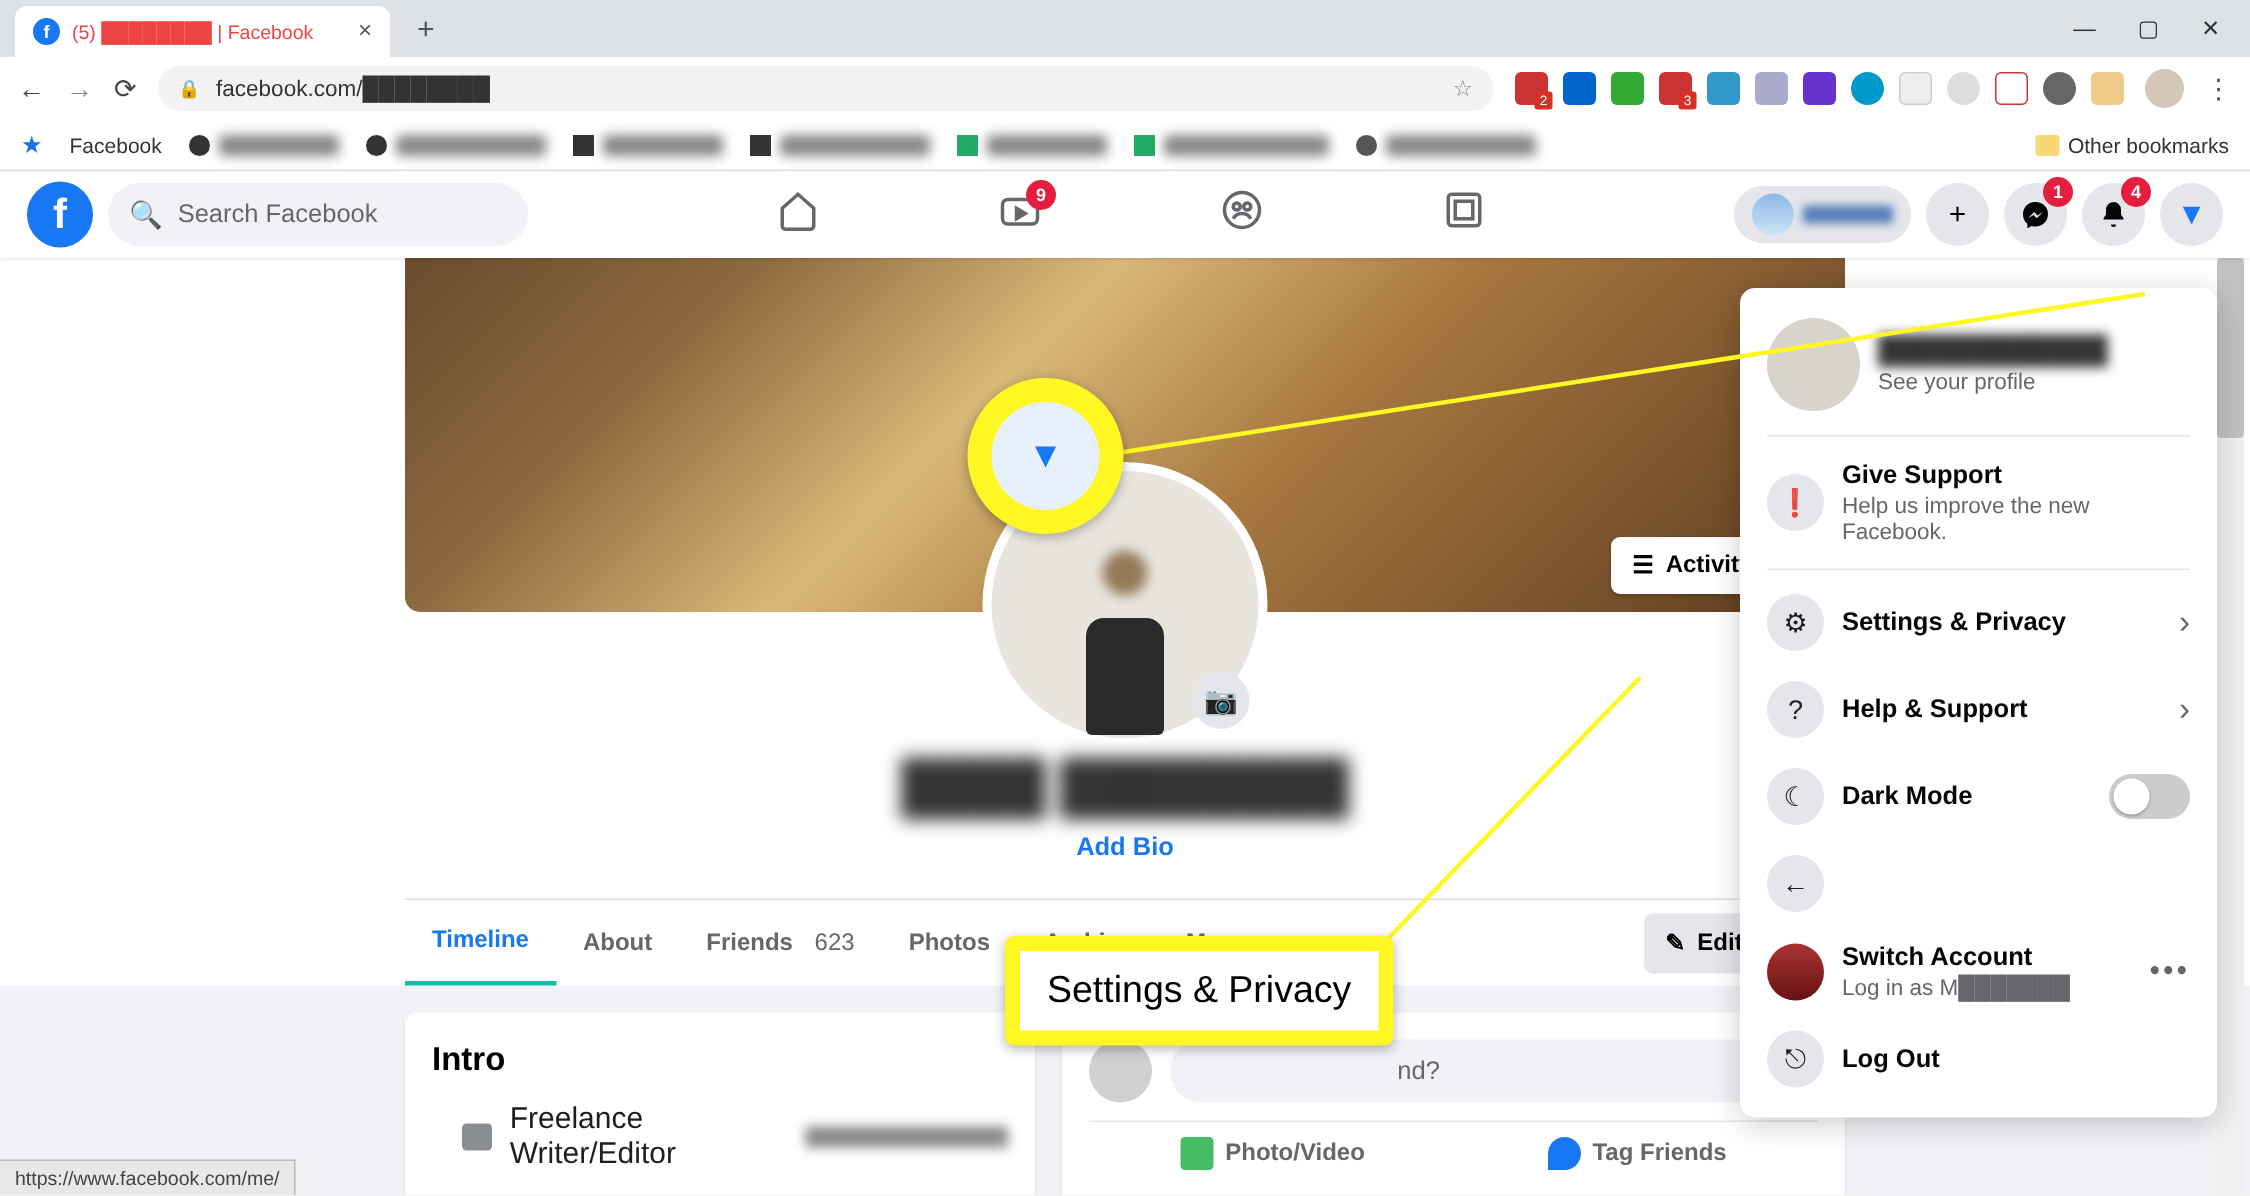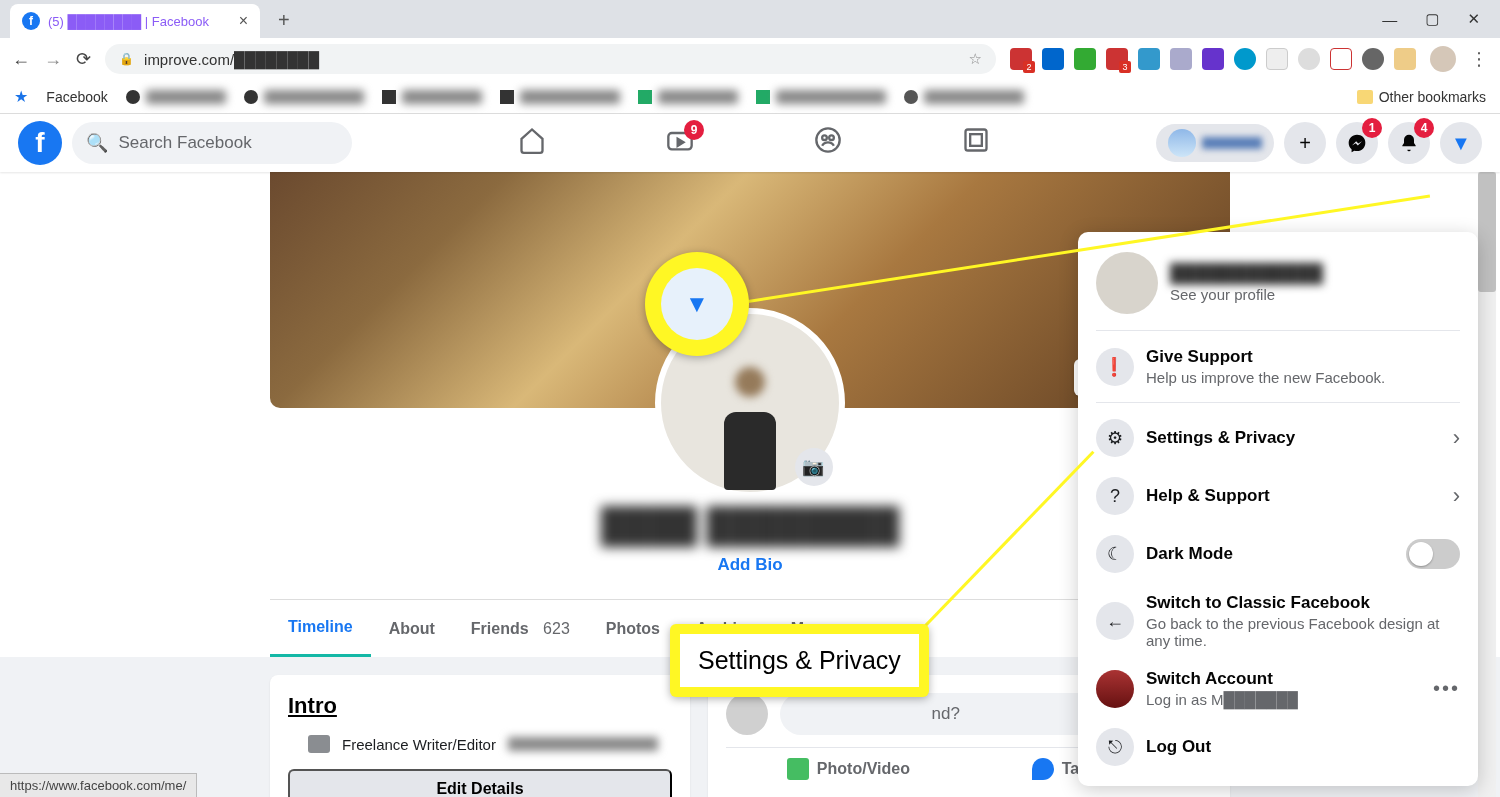--- a/index.html
+++ b/index.html
@@ -3,21 +3,21 @@
 <meta charset="utf-8">
 <style>
 *{margin:0;padding:0;box-sizing:border-box;font-family:Helvetica,Arial,sans-serif;}
 body{width:1500px;height:797px;background:#e8e8e8;overflow:hidden;position:relative;}
 
 
 .browser-chrome{background:#dee1e6;}
 .tab-strip{height:38px;display:flex;align-items:flex-end;padding-left:10px;gap:8px;}
 .tab{background:#fff;height:34px;display:flex;align-items:center;padding:0 12px;border-radius:8px 8px 0 0;gap:8px;min-width:250px;}
 .tab-favicon{width:18px;height:18px;background:#1877f2;border-radius:50%;display:flex;align-items:center;justify-content:center;color:#fff;font-weight:bold;font-size:12px;}
-.tab-title{font-size:13px;color:#8b5cf6;}
+.tab-title{font-size:13px;color:#ef4444;}
 .tab-close{margin-left:auto;font-size:16px;color:#555;}
 .new-tab{font-size:20px;color:#555;padding:6px 10px;}
 .window-controls{margin-left:auto;display:flex;gap:28px;padding-right:20px;align-items:center;height:38px;}
 .wc{font-size:15px;color:#333;}
 
 .toolbar{background:#fff;height:42px;display:flex;align-items:center;padding:0 12px;gap:14px;}
 .nav-btn{font-size:18px;color:#888;}
 .nav-btn.enabled{color:#444;}
 .omnibox{flex:1;height:30px;background:#f1f3f4;border-radius:15px;display:flex;align-items:center;padding:0 14px;gap:10px;font-size:15px;color:#333;}
 .lock{font-size:12px;}
@@ -69,36 +69,36 @@
 .add-bio{color:#1877f2;font-size:17px;font-weight:600;margin-top:10px;display:block;}
 .profile-tabs{width:960px;margin:24px auto 0;display:flex;align-items:center;border-top:1px solid #ddd;height:58px;}
 .ptab{padding:0 18px;font-size:16px;color:#65676b;font-weight:600;height:100%;display:flex;align-items:center;gap:5px;}
 .ptab.active{color:#1877f2;border-bottom:3px solid #14b8a6;}
 .ptab .cnt{font-weight:400;}
 .edit-profile{margin-left:auto;background:#e4e6eb;padding:10px 14px;border-radius:6px;font-size:16px;font-weight:600;display:flex;gap:8px;align-items:center;}
 
 .content-row{width:960px;margin:18px auto 0;display:flex;gap:18px;}
 .card{background:#fff;border-radius:8px;box-shadow:0 1px 2px rgba(0,0,0,.1);padding:18px;}
 .intro-card{width:420px;}
-.intro-title{font-size:22px;font-weight:bold;margin-bottom:16px;text-decoration:underline;}
-.intro-line{display:flex;align-items:center;gap:12px;font-size:15px;color:#1c1e21;margin-bottom:16px;margin-left:20px;}
+.intro-title{font-size:22px;font-weight:bold;margin-bottom:16px;}
+.intro-line{display:flex;align-items:center;gap:12px;font-size:20px;color:#1c1e21;margin-bottom:16px;margin-left:20px;}
 .brief-ico{width:22px;height:18px;background:#8a8d91;border-radius:3px;}
 .intro-blur{filter:blur(4px);background:#888;height:14px;width:150px;display:inline-block;}
 .edit-details{width:100%;background:#e4e6eb;border-radius:6px;height:40px;font-size:16px;font-weight:600;}
 .composer{flex:1;}
 .composer-top{display:flex;gap:12px;margin-bottom:12px;}
 .comp-av{width:42px;height:42px;border-radius:50%;background:#d0d0d0;}
 .comp-input{flex:1;height:42px;background:#f0f2f5;border-radius:21px;display:flex;align-items:center;padding:0 16px;color:#65676b;font-size:17px;}
 .composer-bot{display:flex;justify-content:space-around;border-top:1px solid #e4e6eb;padding-top:10px;}
 .comp-action{display:flex;align-items:center;gap:8px;font-size:16px;color:#65676b;font-weight:600;}
 .pv-ico{width:22px;height:22px;background:#45bd62;border-radius:3px;}
 .tag-ico{width:22px;height:22px;background:#1877f2;border-radius:50% 50% 50% 0;}
 
 
-.dropdown{position:absolute;right:22px;top:192px;width:400px;background:#fff;border-radius:10px;box-shadow:0 4px 20px rgba(0,0,0,.2);padding:10px 8px;z-index:20;margin-top:40px;}
+.dropdown{position:absolute;right:22px;top:192px;width:318px;background:#fff;border-radius:10px;box-shadow:0 4px 20px rgba(0,0,0,.2);padding:10px 8px;z-index:20;}
 .dd-item{display:flex;align-items:center;gap:12px;padding:10px;border-radius:8px;}
 .dd-icon{width:38px;height:38px;background:#e4e6eb;border-radius:50%;display:flex;align-items:center;justify-content:center;font-size:18px;color:#1c1e21;flex-shrink:0;}
 .dd-avatar{width:62px;height:62px;border-radius:50%;background:#d8d4cc;flex-shrink:0;}
 .dd-sm-avatar{width:38px;height:38px;border-radius:50%;background:linear-gradient(#a33,#611);flex-shrink:0;}
 .dd-text{flex:1;}
 .dd-title{font-size:17px;font-weight:600;color:#050505;}
 .dd-sub{font-size:15px;color:#65676b;margin-top:2px;}
 .dd-blur{filter:blur(4px);font-size:18px;font-weight:600;color:#333;}
 .dd-chevron{font-size:22px;color:#65676b;}
 .dd-toggle{width:54px;height:30px;background:#ccc;border-radius:15px;position:relative;}
@@ -132,21 +132,21 @@
       <span class="wc">▢</span>
       <span class="wc">✕</span>
     </div>
   </div>
   <div class="toolbar">
     <span class="nav-btn enabled">←</span>
     <span class="nav-btn">→</span>
     <span class="nav-btn enabled">⟳</span>
     <div class="omnibox">
       <span class="lock">🔒</span>
-      <span>improve.com/████████</span>
+      <span>facebook.com/████████</span>
       <span style="margin-left:auto;color:#888;">☆</span>
     </div>
     <div class="ext-strip">
       <div class="ext" style="background:#c33">
           <span class="ext-badge">2</span>
         </div>
       <div class="ext" style="background:#06c"></div>
       <div class="ext" style="background:#3a3"></div>
       <div class="ext" style="background:#c33">
           <span class="ext-badge">3</span>
@@ -363,24 +363,20 @@
     <div class="dd-icon">☾</div>
     <div class="dd-text">
         <div class="dd-title">Dark Mode</div>
       </div>
     <div class="dd-toggle">
         <div class="dd-knob"></div>
       </div>
   </div>
   <div class="dd-item">
     <div class="dd-icon">←</div>
-    <div class="dd-text">
-      <div class="dd-title">Switch to Classic Facebook</div>
-      <div class="dd-sub">Go back to the previous Facebook design at any time.</div>
-    </div>
   </div>
   <div class="dd-item">
     <div class="dd-sm-avatar"></div>
     <div class="dd-text">
       <div class="dd-title">Switch Account</div>
       <div class="dd-sub">Log in as M███████</div>
     </div>
     <span class="dd-dots">•••</span>
   </div>
   <div class="dd-item">

